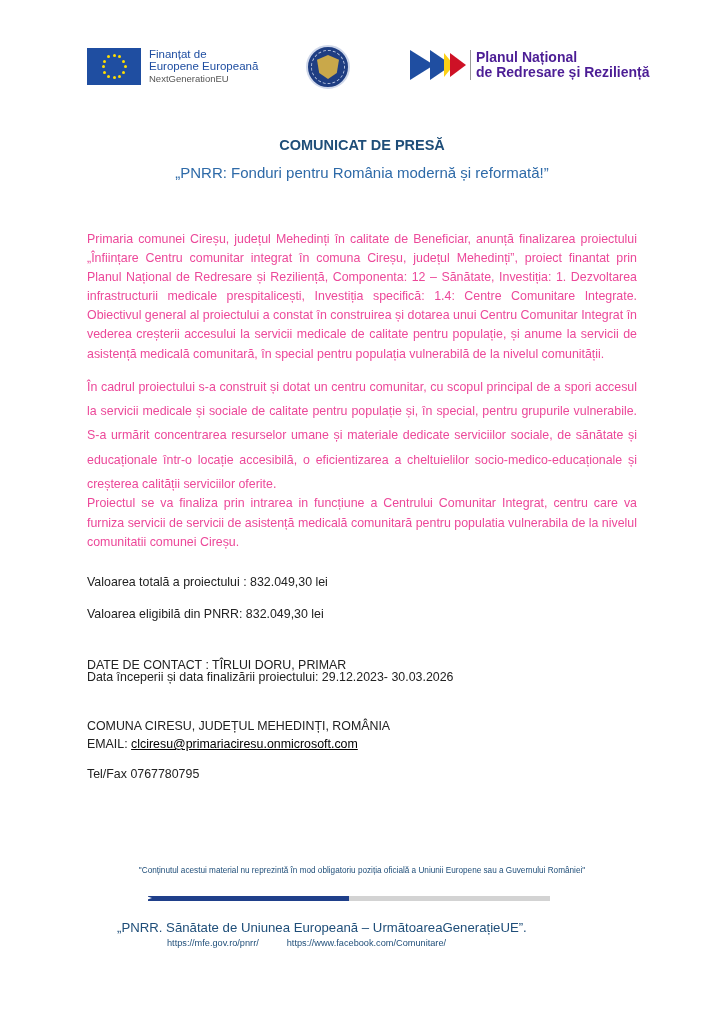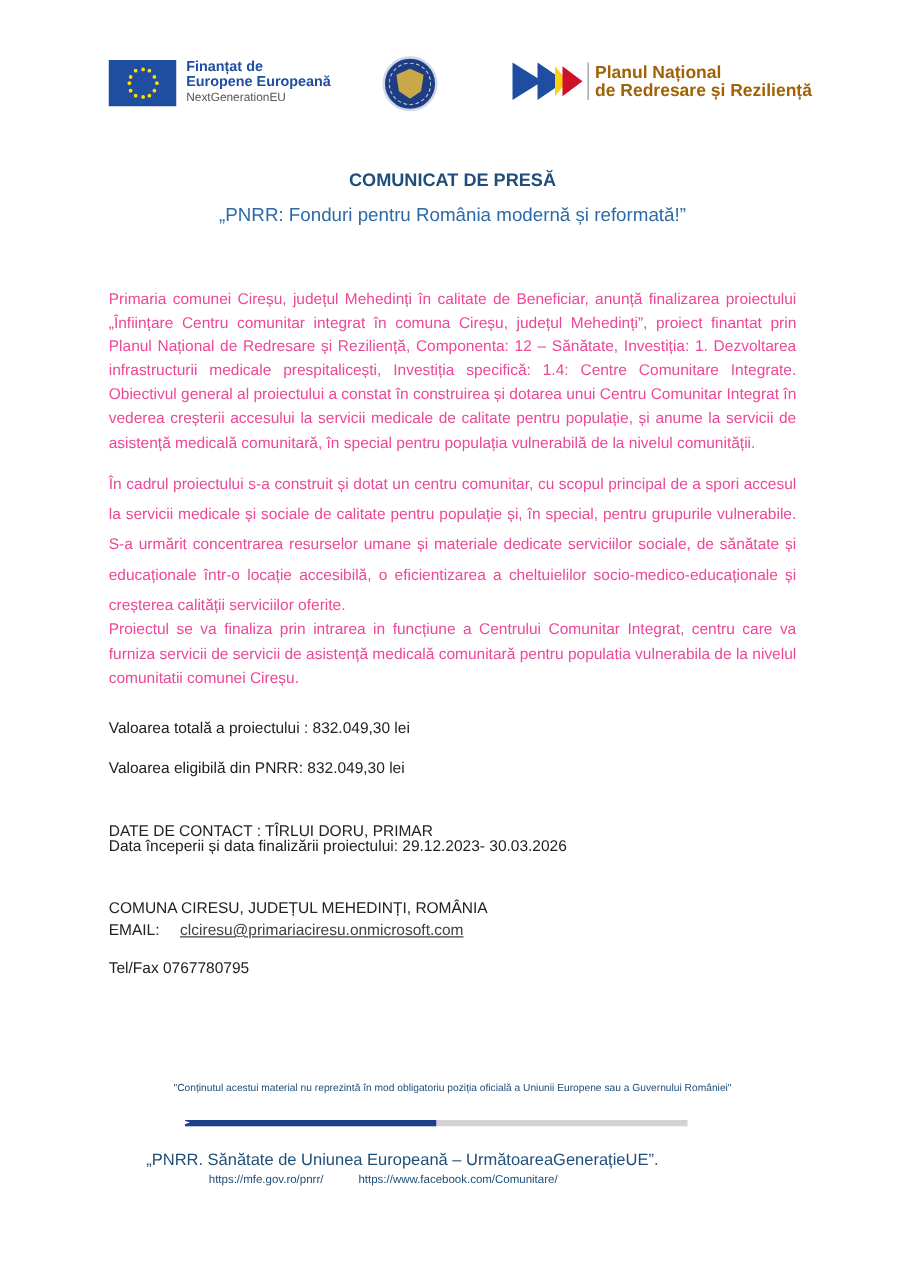--- a/index.html
+++ b/index.html
@@ -2,46 +2,46 @@
 <html><head>
   <meta charset="utf-8">
   <style>
     html, body { margin: 0; padding: 0; background: #ffffff; }
     body { width: 724px; height: 1024px; position: relative; overflow: hidden; font-family: "Liberation Sans", sans-serif; }
 
     .logo-eu { position: absolute; left: 87px; top: 48px; display: flex; align-items: center; }
     .eu-flag { width: 54px; height: 37px; background: #1f4ea1; position: relative; }
     .eu-flag .star { position: absolute; width: 3px; height: 3px; background: #ffde00; border-radius: 50%; }
     .eu-text { margin-left: 8px; line-height: 12px; }
-    .eu-text .l1, .eu-text .l2 { color: #1f4ea1; font-weight: bold; font-size: 11.5px; }
+    .eu-text .l1, .eu-text .l2 { color: #1f4ea1; font-weight: normal; font-size: 11.5px; }
     .eu-text .l3 { color: #555; font-size: 9.5px; margin-top: 1px; }
 
     .logo-gov { position: absolute; left: 306px; top: 45px; width: 44px; height: 44px; border-radius: 50%; background: #1f3e82; border: 2px solid #d0d8ea; box-sizing: border-box; display: flex; align-items: center; justify-content: center; }
     .logo-gov .inner { width: 22px; height: 24px; background: #c9a84a; clip-path: polygon(50% 0, 100% 20%, 90% 75%, 50% 100%, 10% 75%, 0 20%); }
     .logo-gov .ring { position: absolute; inset: 3px; border-radius: 50%; border: 1px dashed #b7c4e0; }
 
     .logo-pnrr { position: absolute; left: 410px; top: 50px; display: flex; align-items: center; }
     .pnrr-mark { position: relative; width: 58px; height: 30px; }
     .pnrr-mark .tri1 { position: absolute; left: 0; top: 0; width: 0; height: 0; border-top: 15px solid transparent; border-bottom: 15px solid transparent; border-left: 24px solid #1f4ea1; }
     .pnrr-mark .tri2 { position: absolute; left: 20px; top: 0; width: 0; height: 0; border-top: 15px solid transparent; border-bottom: 15px solid transparent; border-left: 22px solid #1f4ea1; }
     .pnrr-mark .tri3 { position: absolute; left: 34px; top: 3px; width: 0; height: 0; border-top: 12px solid transparent; border-bottom: 12px solid transparent; border-left: 10px solid #fcd116; }
     .pnrr-mark .tri4 { position: absolute; left: 40px; top: 3px; width: 0; height: 0; border-top: 12px solid transparent; border-bottom: 12px solid transparent; border-left: 16px solid #ce1126; }
     .pnrr-sep { width: 1px; height: 30px; background: #999; margin: 0 5px 0 2px; }
-    .pnrr-text { color: #a16207; font-weight: bold; font-size: 14px; line-height: 15px; }
+    .pnrr-text { color: #4c1d95; font-weight: bold; font-size: 14px; line-height: 15px; }
 
     .title { position: absolute; left: 0; width: 724px; top: 137px; text-align: center; color: #1f4e79; font-weight: bold; font-size: 14.5px; font-family: "Liberation Sans", sans-serif; }
     .subtitle { position: absolute; left: 0; width: 724px; top: 164px; text-align: center; color: #2e6aa8; font-size: 15px; }
 
     .body { position: absolute; left: 87px; width: 550px; font-size: 12.4px; color: #ec4899; }
     .para { text-align: justify; text-align-last: left; }
     .p1 { top: 230px; line-height: 19.1px; }
     .p2 { top: 375px; line-height: 24.2px; }
     .p3 { top: 494px; line-height: 19.5px; }
     .line { position: absolute; left: 87px; font-size: 12.4px; color: #222; white-space: nowrap; }
-    .email-link { color: #404040; text-decoration: underline; margin-left: 13px; }
+    .email-link { color: #000000; text-decoration: underline; }
 
     .disclaimer { position: absolute; left: 0; width: 724px; top: 866px; text-align: center; color: #1f4e79; font-size: 8.2px; }
     .bar { position: absolute; top: 896px; left: 148px; width: 402px; height: 5px; background: #d3d3d3; }
     .bar .fill { position: absolute; left: 0; top: 0; height: 5px; background: #1f3f8a; }
     .bar .tip { position: absolute; left: -2px; top: 0; width: 0; height: 0; border-top: 2.5px solid transparent; border-bottom: 2.5px solid transparent; border-left: 6px solid #ffffff; }
     .footer-slogan { position: absolute; left: 117px; top: 920px; color: #1f4e79; font-size: 13.2px; white-space: nowrap; }
     .footer-links { position: absolute; left: 167px; top: 938px; font-size: 9.2px; color: #1f4e79; white-space: nowrap; }
     .footer-links span { text-decoration: none; }
     .footer-links .l2 { margin-left: 28px; }
   </style>

